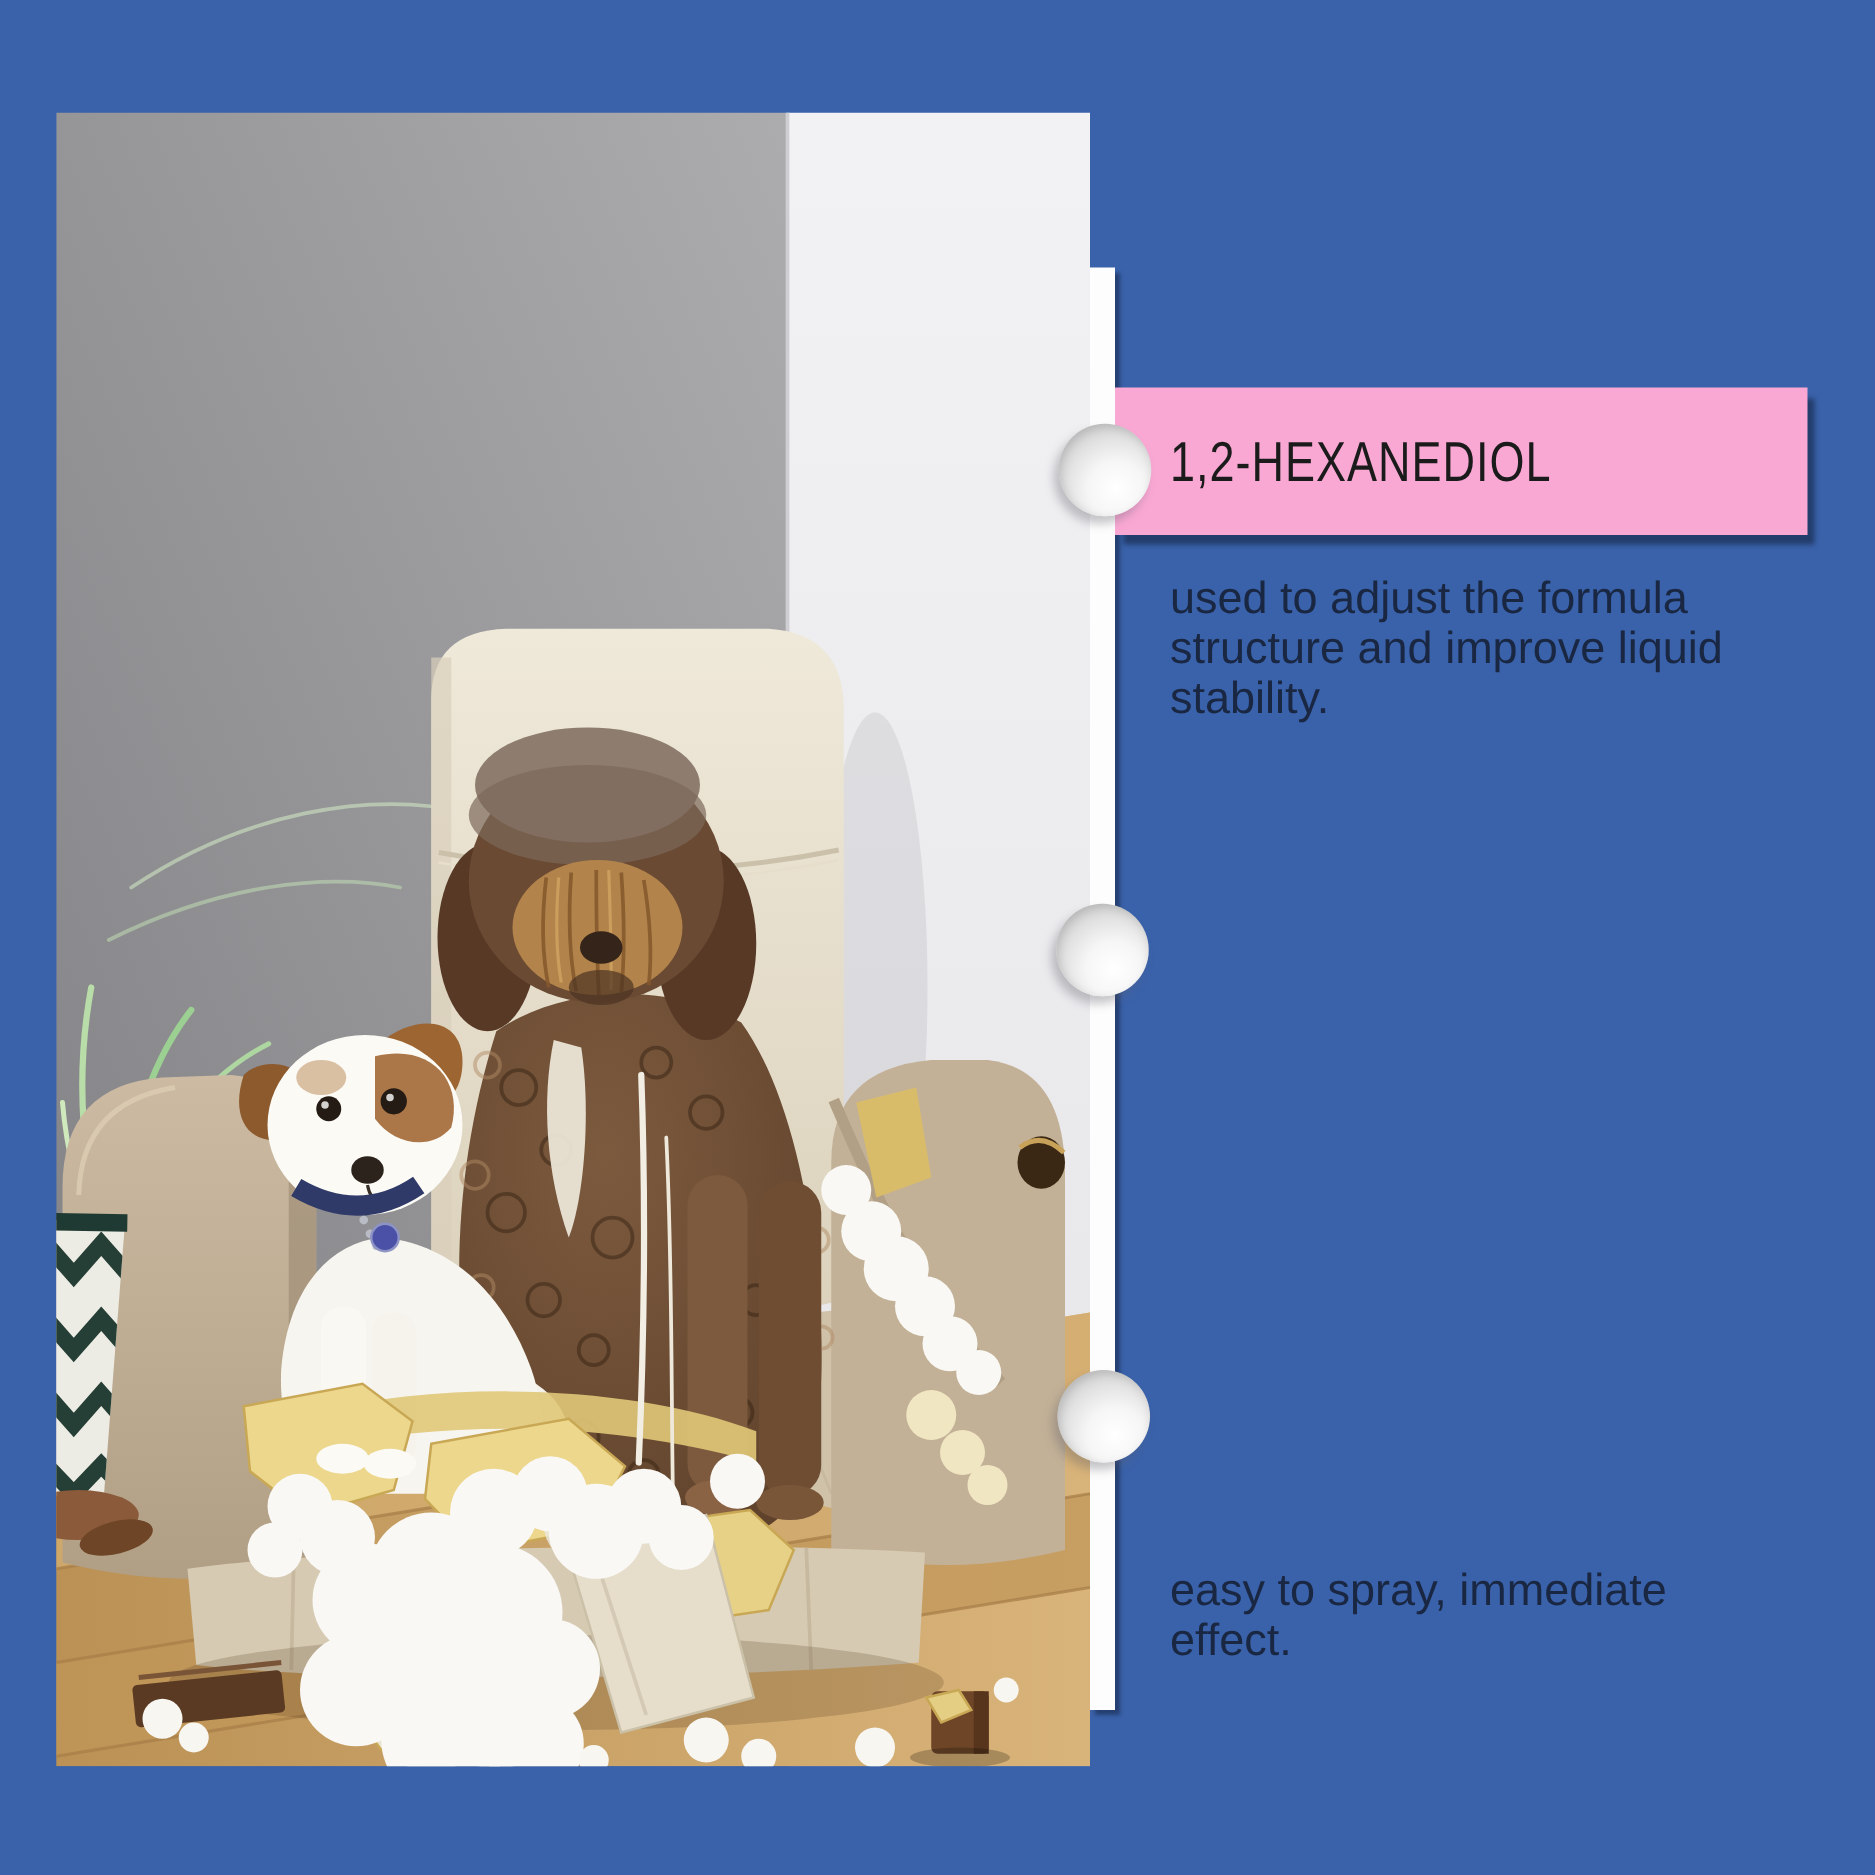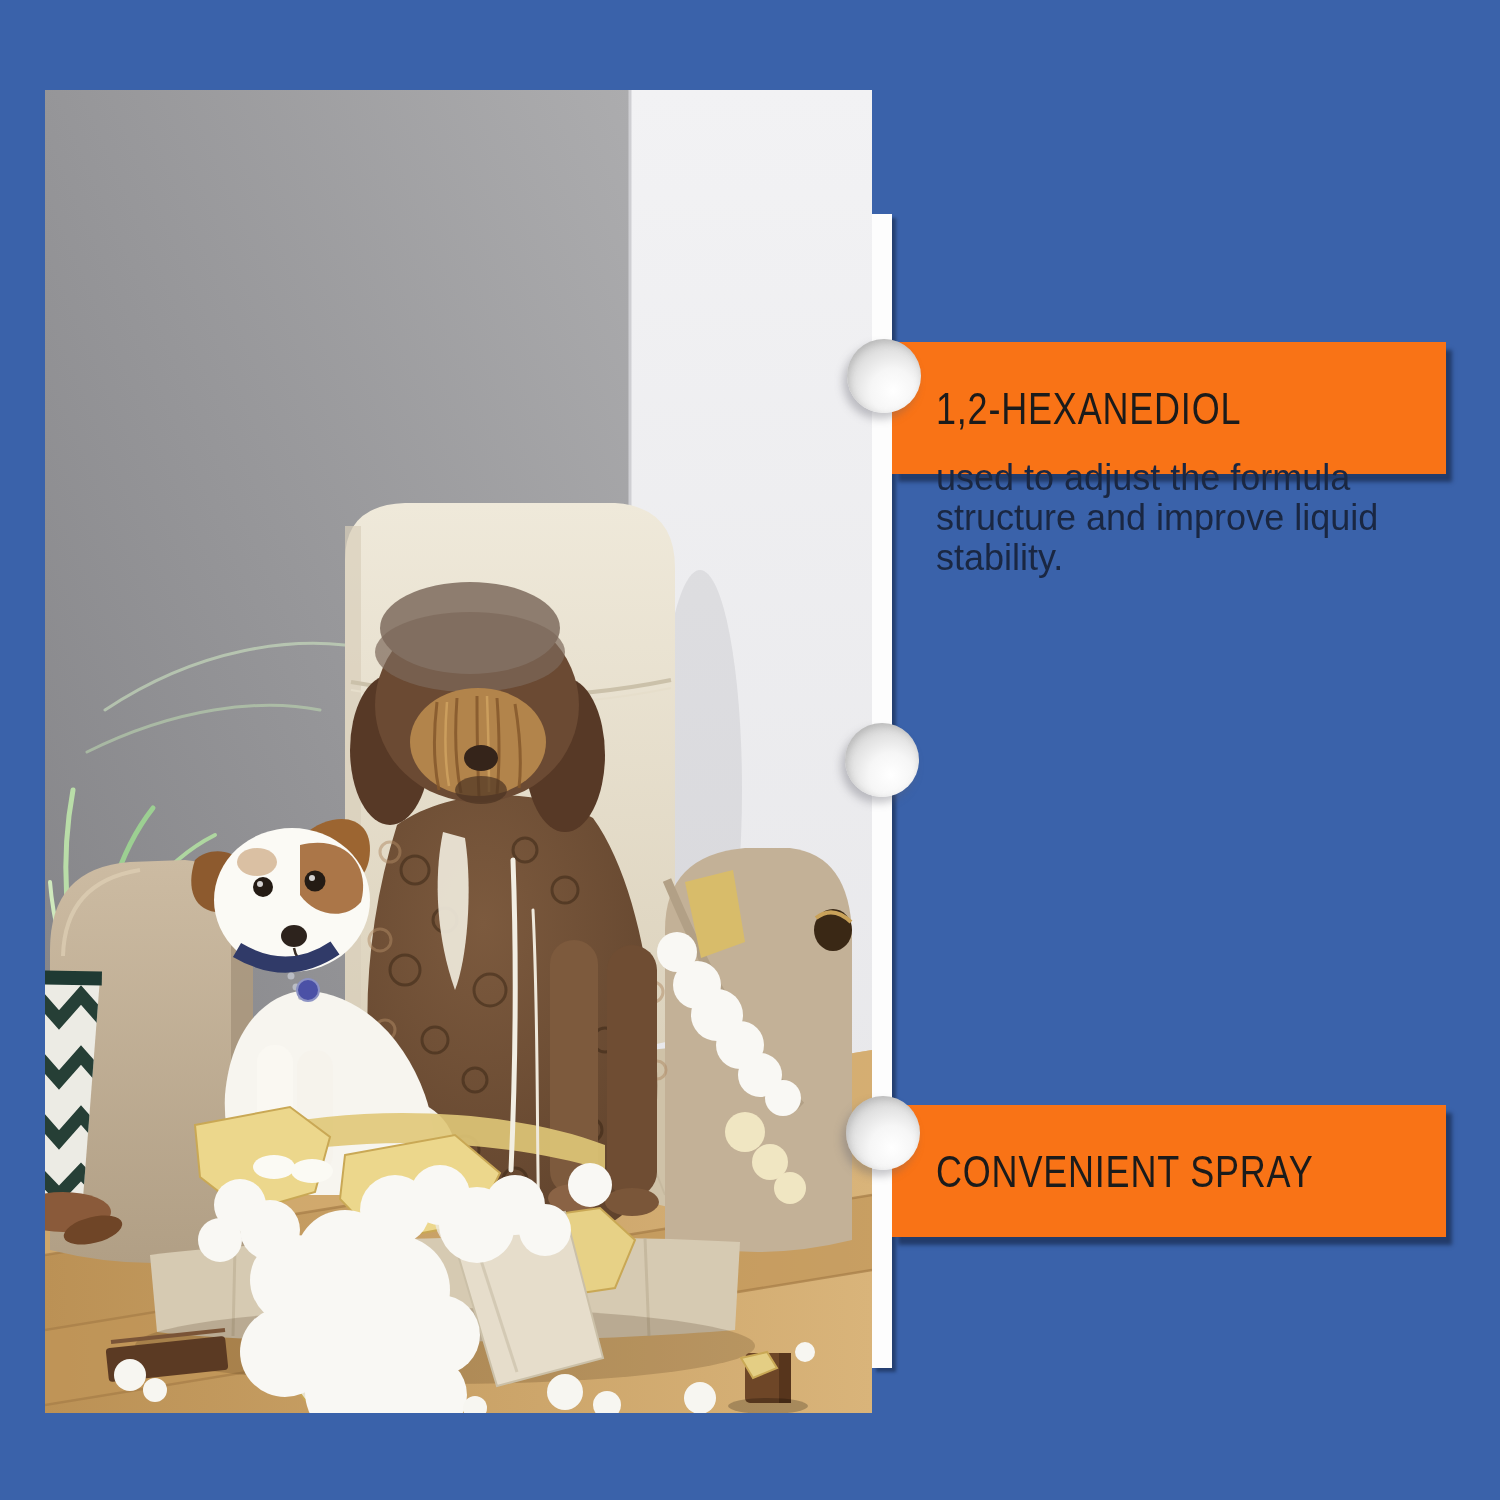--- a/index.html
+++ b/index.html
@@ -5,23 +5,23 @@
   html,body{margin:0;padding:0;background:#3a62aa;}
   .canvas{position:relative;width:1500px;height:1500px;background:#3a62aa;overflow:hidden;
           font-family:"Liberation Sans",sans-serif;}
   
   .photo{position:absolute;left:45px;top:90px;width:827px;height:1323px;z-index:1;}
   .photo svg{display:block;}
   
   .strip{position:absolute;left:872px;top:214px;width:20px;height:1154px;background:#fdfdfd;
          box-shadow:4px 4px 3px rgba(12,22,44,.45);z-index:2;}
   
-  .bar{position:absolute;left:892px;width:554px;height:132px;background:#f97316;
+  .bar{position:absolute;left:892px;width:554px;height:118px;background:#f9a8d4;
        box-shadow:6px 8px 4px rgba(12,22,44,.5);display:flex;align-items:center;
-       padding-left:44px;box-sizing:border-box;z-index:3;margin-top:32px;}
+       padding-left:44px;box-sizing:border-box;z-index:3;}
   .bar.s1{top:310px}.bar.s2{top:702px}.bar.s3{top:1073px}
   .hdr{font-size:45px;line-height:1;color:#1b1b1b;letter-spacing:1px;white-space:nowrap;
        transform:scaleX(.8);transform-origin:0 50%;}
   
   .desc{position:absolute;left:936px;width:530px;font-size:36px;line-height:40px;
         color:#1a2742;z-index:3;}
   .desc.s1{top:458px}.desc.s2{top:876px}.desc.s3{top:1252px}
   
   .sphere{position:absolute;width:74px;height:74px;border-radius:50%;z-index:4;
     background:radial-gradient(circle at 62% 70%, #ffffff 0%, #f6f6f6 32%, #e2e2e2 58%, #cdcdcd 82%, #c3c3c3 100%);
@@ -307,18 +307,16 @@
   <div class="strip"></div>
 
   <div class="bar s1">
     <span class="hdr">1,2-HEXANEDIOL</span>
   </div>
   <div class="sphere s1"></div>
   <div class="desc s1">used to adjust the formula<br>structure and improve liquid<br>stability.</div>
 
   <div class="sphere s2"></div>
 
-  <div class="bar s3">
-    <span class="hdr">CONVENIENT SPRAY</span>
-  </div>
   <div class="sphere s3"></div>
+  <div class="desc s3">easy to spray, immediate<br>effect.</div>
 
 </div>
 
 </body></html>

